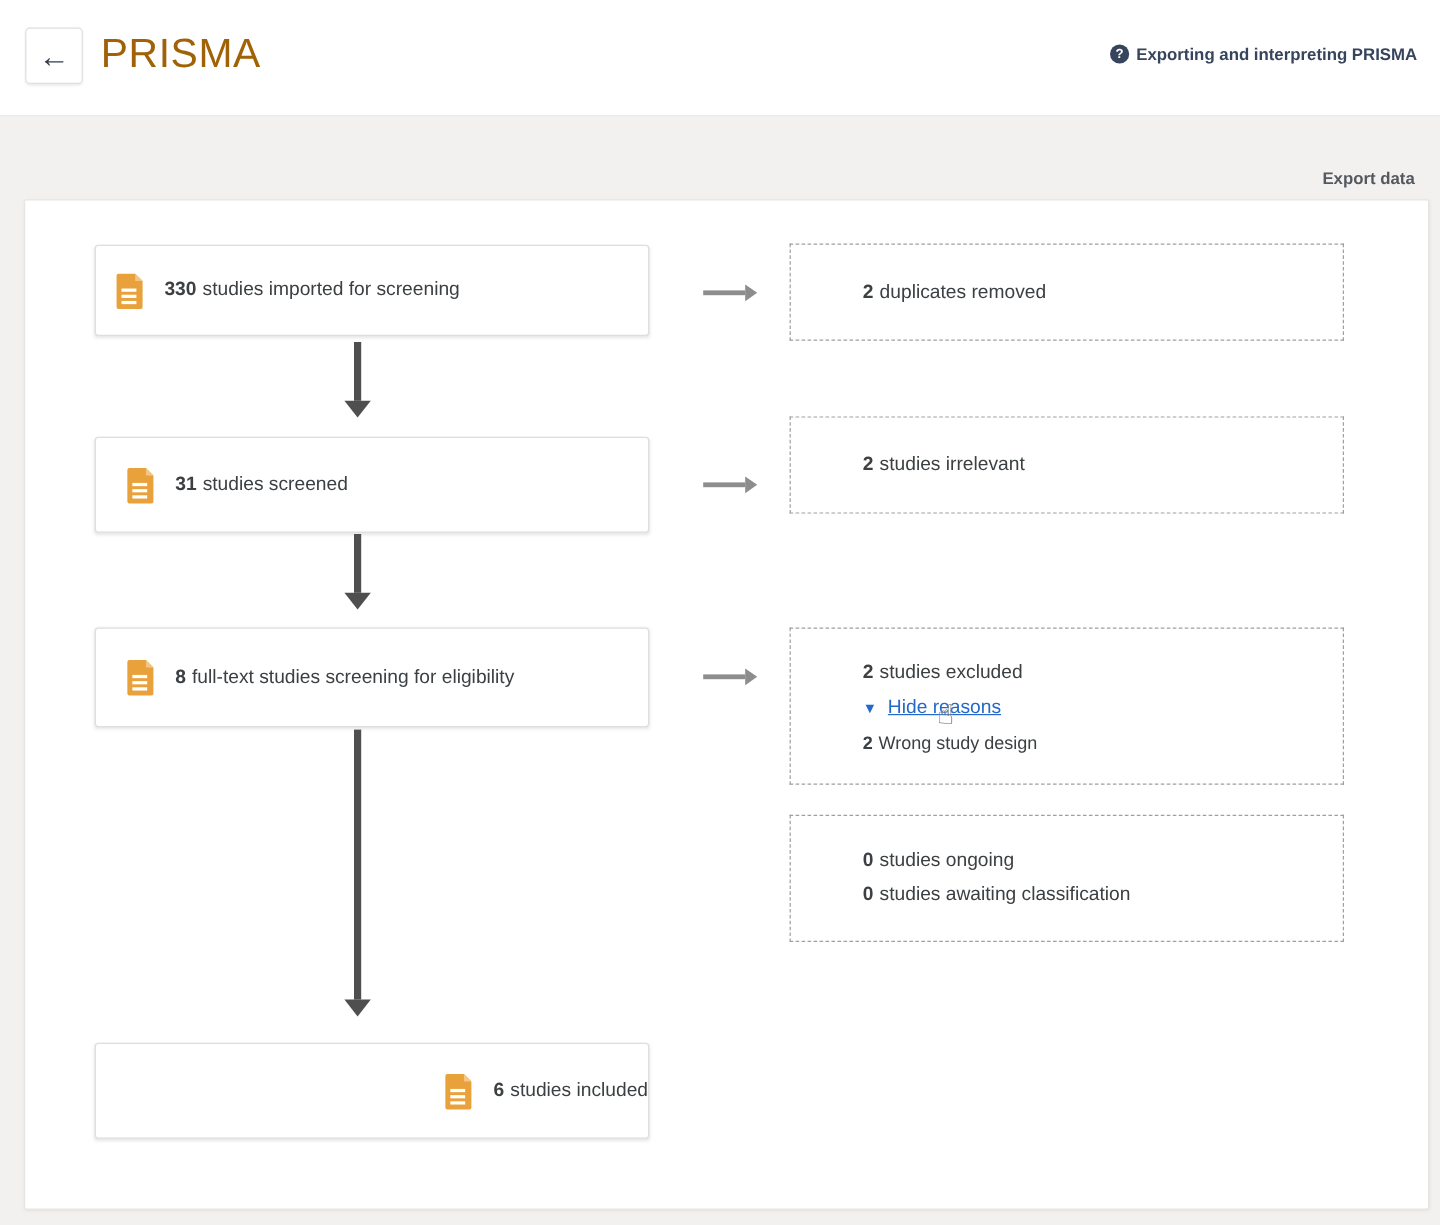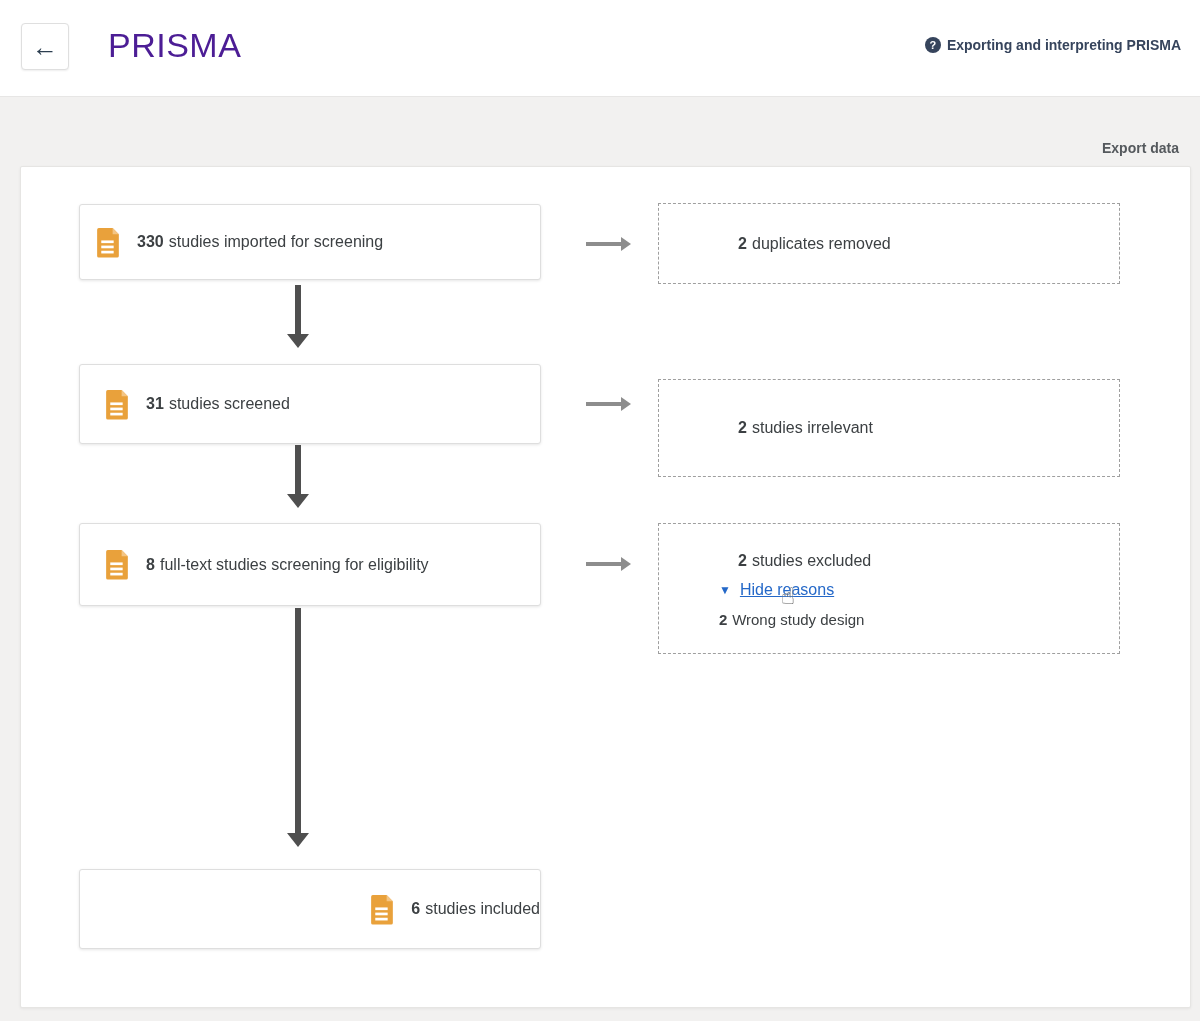--- a/index.html
+++ b/index.html
@@ -18,22 +18,22 @@
     background: #ffffff; border-bottom: 1px solid #e7e6e5;
   }
   .back-btn {
     position: absolute; left: 21px; top: 23px; width: 48px; height: 47px;
     background: #ffffff; border: 1px solid #dfdfdf; border-radius: 4px;
     box-shadow: 0 1px 2px rgba(0,0,0,.07);
     display: flex; align-items: center; justify-content: center;
     font-size: 26px; color: #2c3e50; cursor: pointer; line-height: 1;
   }
   .page-title {
-    position: absolute; left: 108px; top: 26px;
-    font-size: 34px; font-weight: 400; color: #4c1d95; letter-spacing: .5px;
+    position: absolute; left: 84px; top: 26px;
+    font-size: 34px; font-weight: 400; color: #a16207; letter-spacing: .5px;
   }
   .help-link {
     position: absolute; right: 19px; top: 37px;
     display: flex; align-items: center; gap: 6px;
     font-size: 14px; font-weight: 600; color: #36445c; cursor: pointer;
     text-decoration: none;
   }
   .help-icon {
     width: 16px; height: 16px; border-radius: 50%;
     background: #36445c; color: #ffffff;
@@ -65,21 +65,21 @@
   .num { font-weight: 700; margin-right: .32em; color: #3c4043; }
 
   
   .dbox {
     position: absolute; left: 637px; width: 462px;
     border: 1px dashed #9f9f9f; background: transparent;
     font-size: 16px; color: #3c4043;
     display: flex; flex-direction: column; justify-content: center;
     padding-left: 60px;
   }
-  .dbox .line { line-height: 28px; margin-left: 19px; }
+  .dbox .line { line-height: 28px; }
   .dbox3 { justify-content: flex-start; padding-top: 23px; }
   .reason-line { font-size: 15px; line-height: 29px; }
 
   .toggle-link {
     display: flex; align-items: center; gap: 9px; line-height: 30px;
     color: #2468c8; cursor: pointer; text-decoration: none;
   }
   .toggle-link .tri { font-size: 12px; color: #2468c8; }
   .toggle-link .toggle-text { font-size: 16px; text-decoration: underline; }
 
@@ -170,21 +170,21 @@
   <div class="v-arrow" style="left:266px;top:278px;height:63px;">
     <div class="shaft" style="height:49px;"></div>
     <div class="head" style="top:49px;"></div>
   </div>
 
   <div class="h-arrow" style="left:565px;top:230px;">
     <div class="shaft"></div>
       <div class="head"></div>
   </div>
 
-  <div class="dbox" style="top:212px;height:98px;">
+  <div class="dbox" style="top:180px;height:81px;">
     <div class="line"><b class="num">2</b><span>studies irrelevant</span></div>
   </div>
 
   <div class="lbox" style="top:356px;height:83px;">
     <span class="doc-icon">
       <svg width="27" height="31" viewBox="0 0 26 30" aria-hidden="true">
         <path d="M3 1 h14 l6 6 v21 a1.6 1.6 0 0 1 -1.6 1.6 h-17.8 a1.6 1.6 0 0 1 -1.6 -1.6 v-25.4 a1.6 1.6 0 0 1 1.6 -1.6 z" fill="#e9a13b"></path>
         <path d="M17 1 l6 6 h-6 z" fill="#f4c584"></path>
         <rect x="6" y="13" width="12" height="2.6" fill="#ffffff"></rect>
         <rect x="6" y="18" width="12" height="2.6" fill="#ffffff"></rect>
@@ -206,20 +206,24 @@
 
   <div class="dbox dbox3" style="top:356px;height:131px;">
     <div class="line"><b class="num">2</b><span>studies excluded</span></div>
     <a class="toggle-link">
       <span class="tri">▼</span>
       <span class="toggle-text">Hide reasons</span>
     </a>
     <div class="reason-line"><b class="num">2</b><span>Wrong study design</span></div>
   </div>
 
+  <div class="dbox" style="top:512px;height:106px;">
+    <div class="line"><b class="num">0</b><span>studies ongoing</span></div>
+    <div class="line"><b class="num">0</b><span>studies awaiting classification</span></div>
+  </div>
 
   <div class="lbox" style="top:702px;height:80px;justify-content:flex-end;">
     <span class="doc-icon">
       <svg width="27" height="31" viewBox="0 0 26 30" aria-hidden="true">
         <path d="M3 1 h14 l6 6 v21 a1.6 1.6 0 0 1 -1.6 1.6 h-17.8 a1.6 1.6 0 0 1 -1.6 -1.6 v-25.4 a1.6 1.6 0 0 1 1.6 -1.6 z" fill="#e9a13b"></path>
         <path d="M17 1 l6 6 h-6 z" fill="#f4c584"></path>
         <rect x="6" y="13" width="12" height="2.6" fill="#ffffff"></rect>
         <rect x="6" y="18" width="12" height="2.6" fill="#ffffff"></rect>
         <rect x="6" y="23" width="12" height="2.6" fill="#ffffff"></rect>
       </svg>

